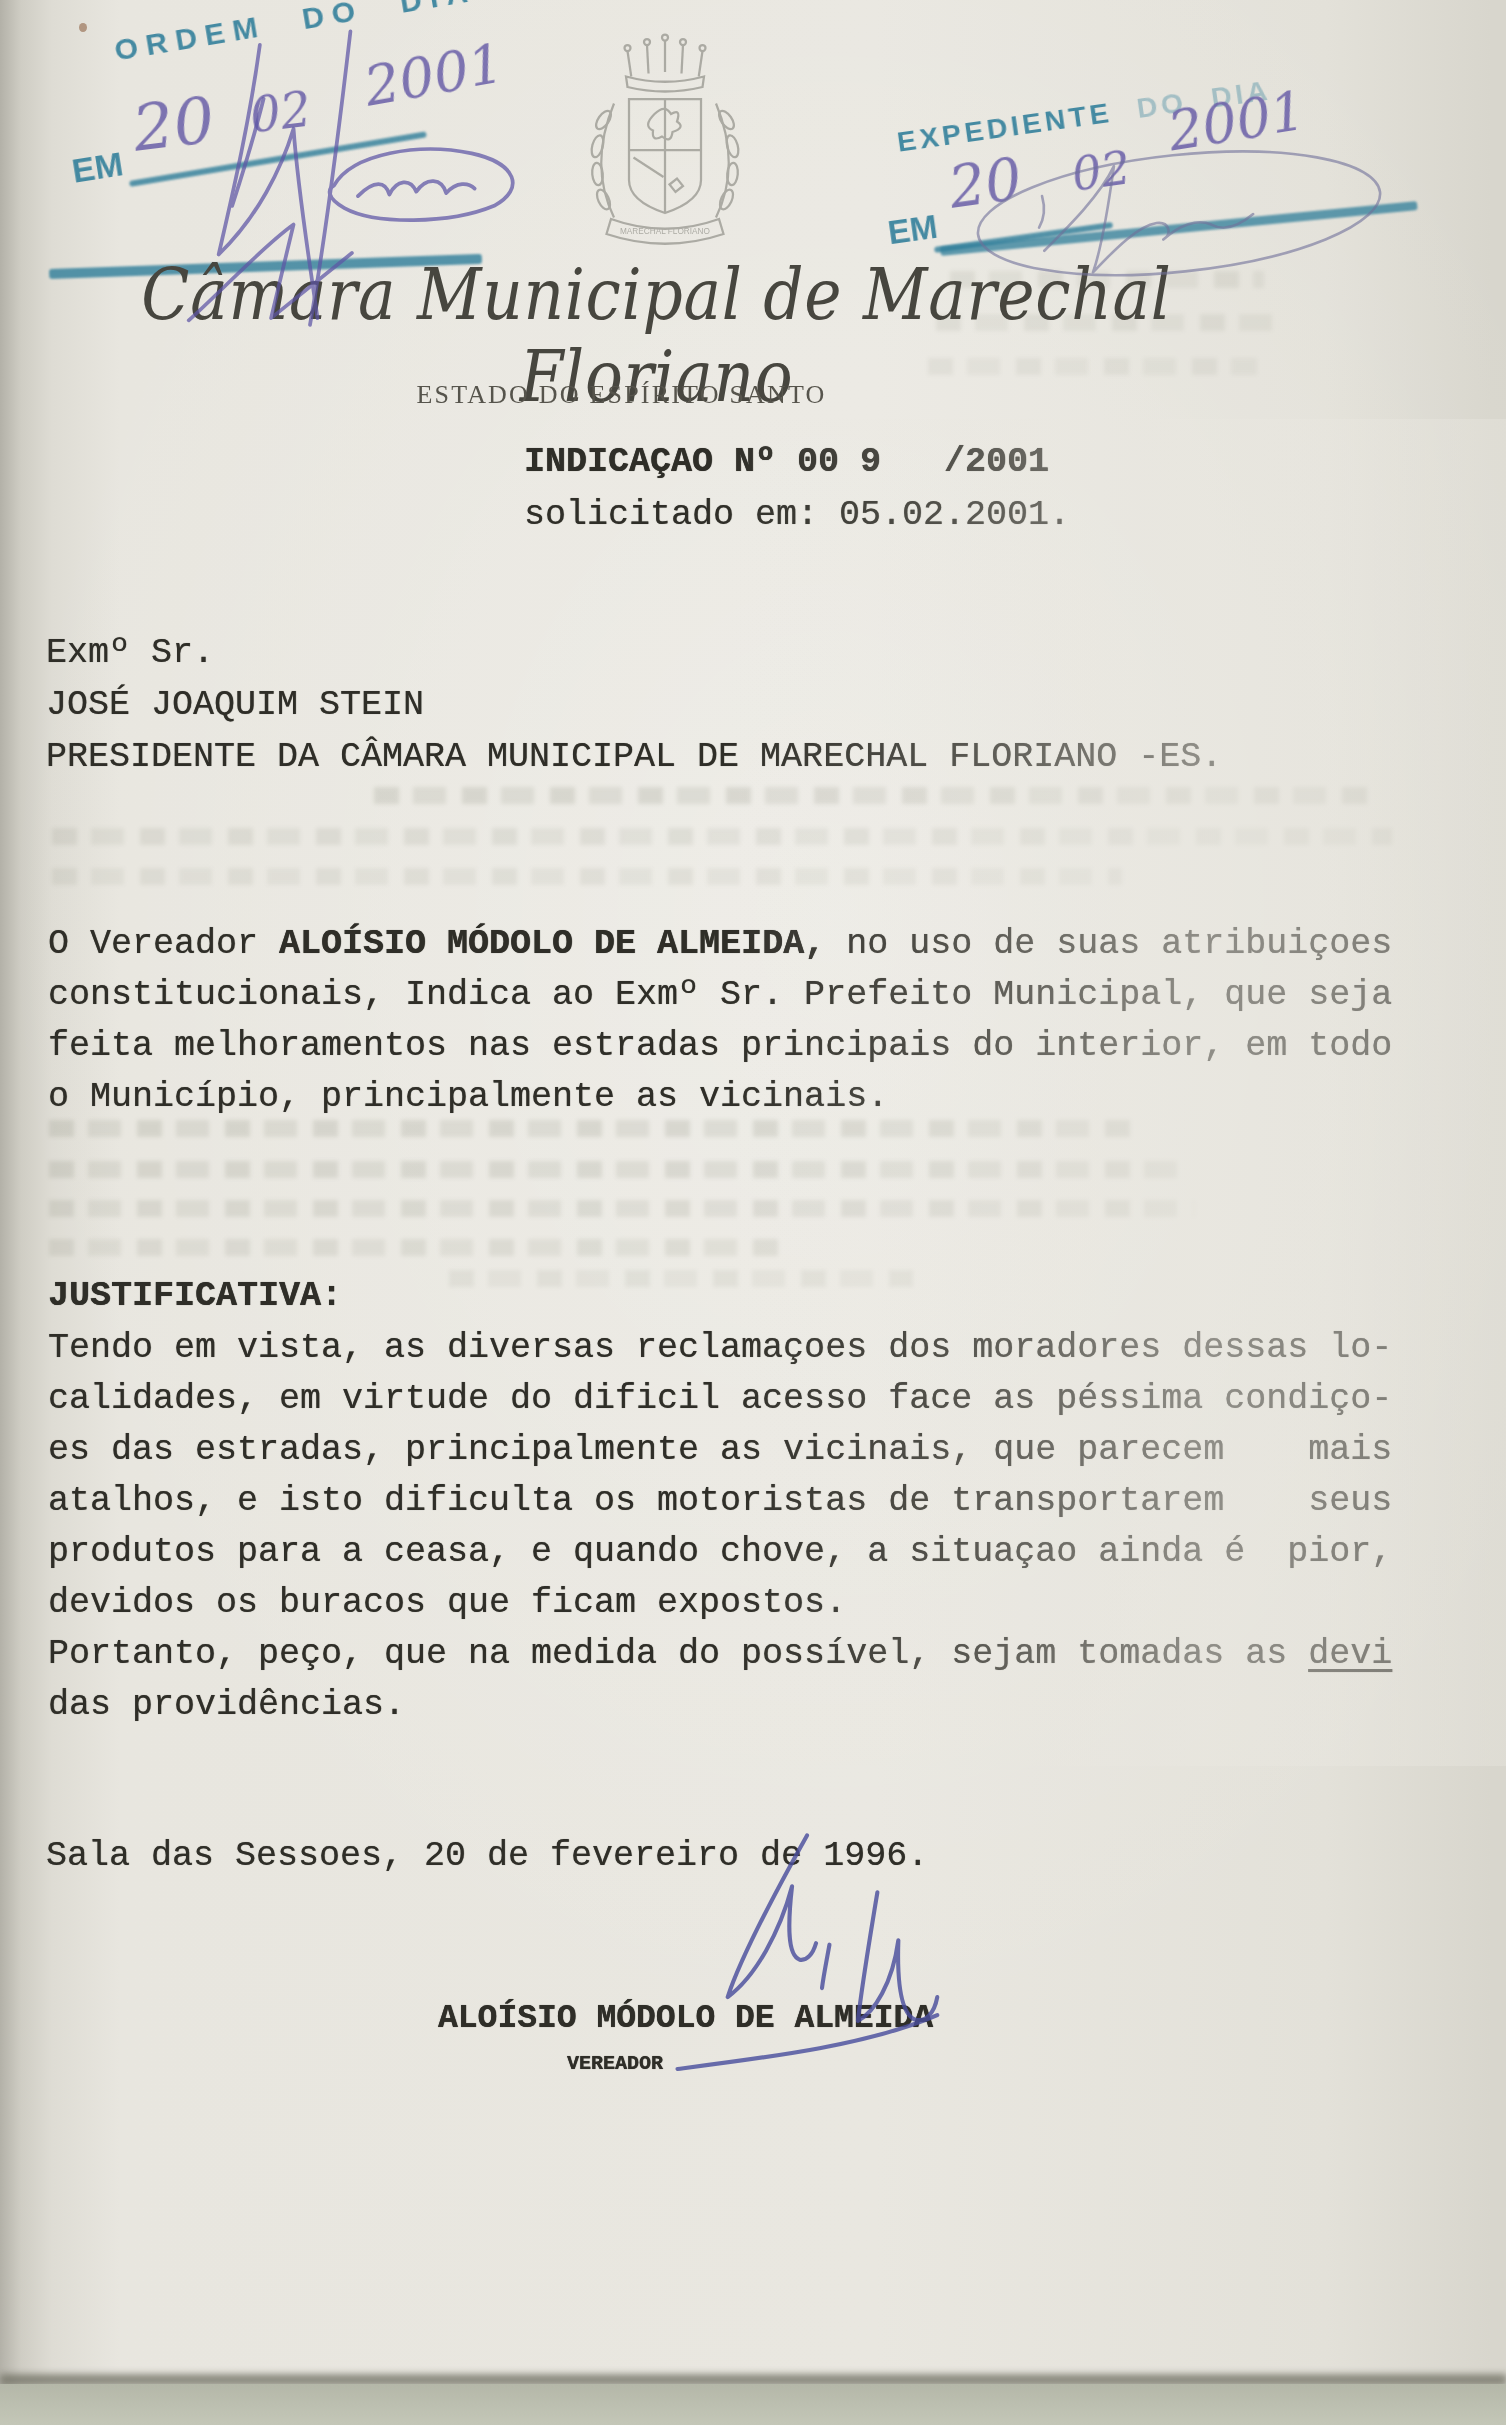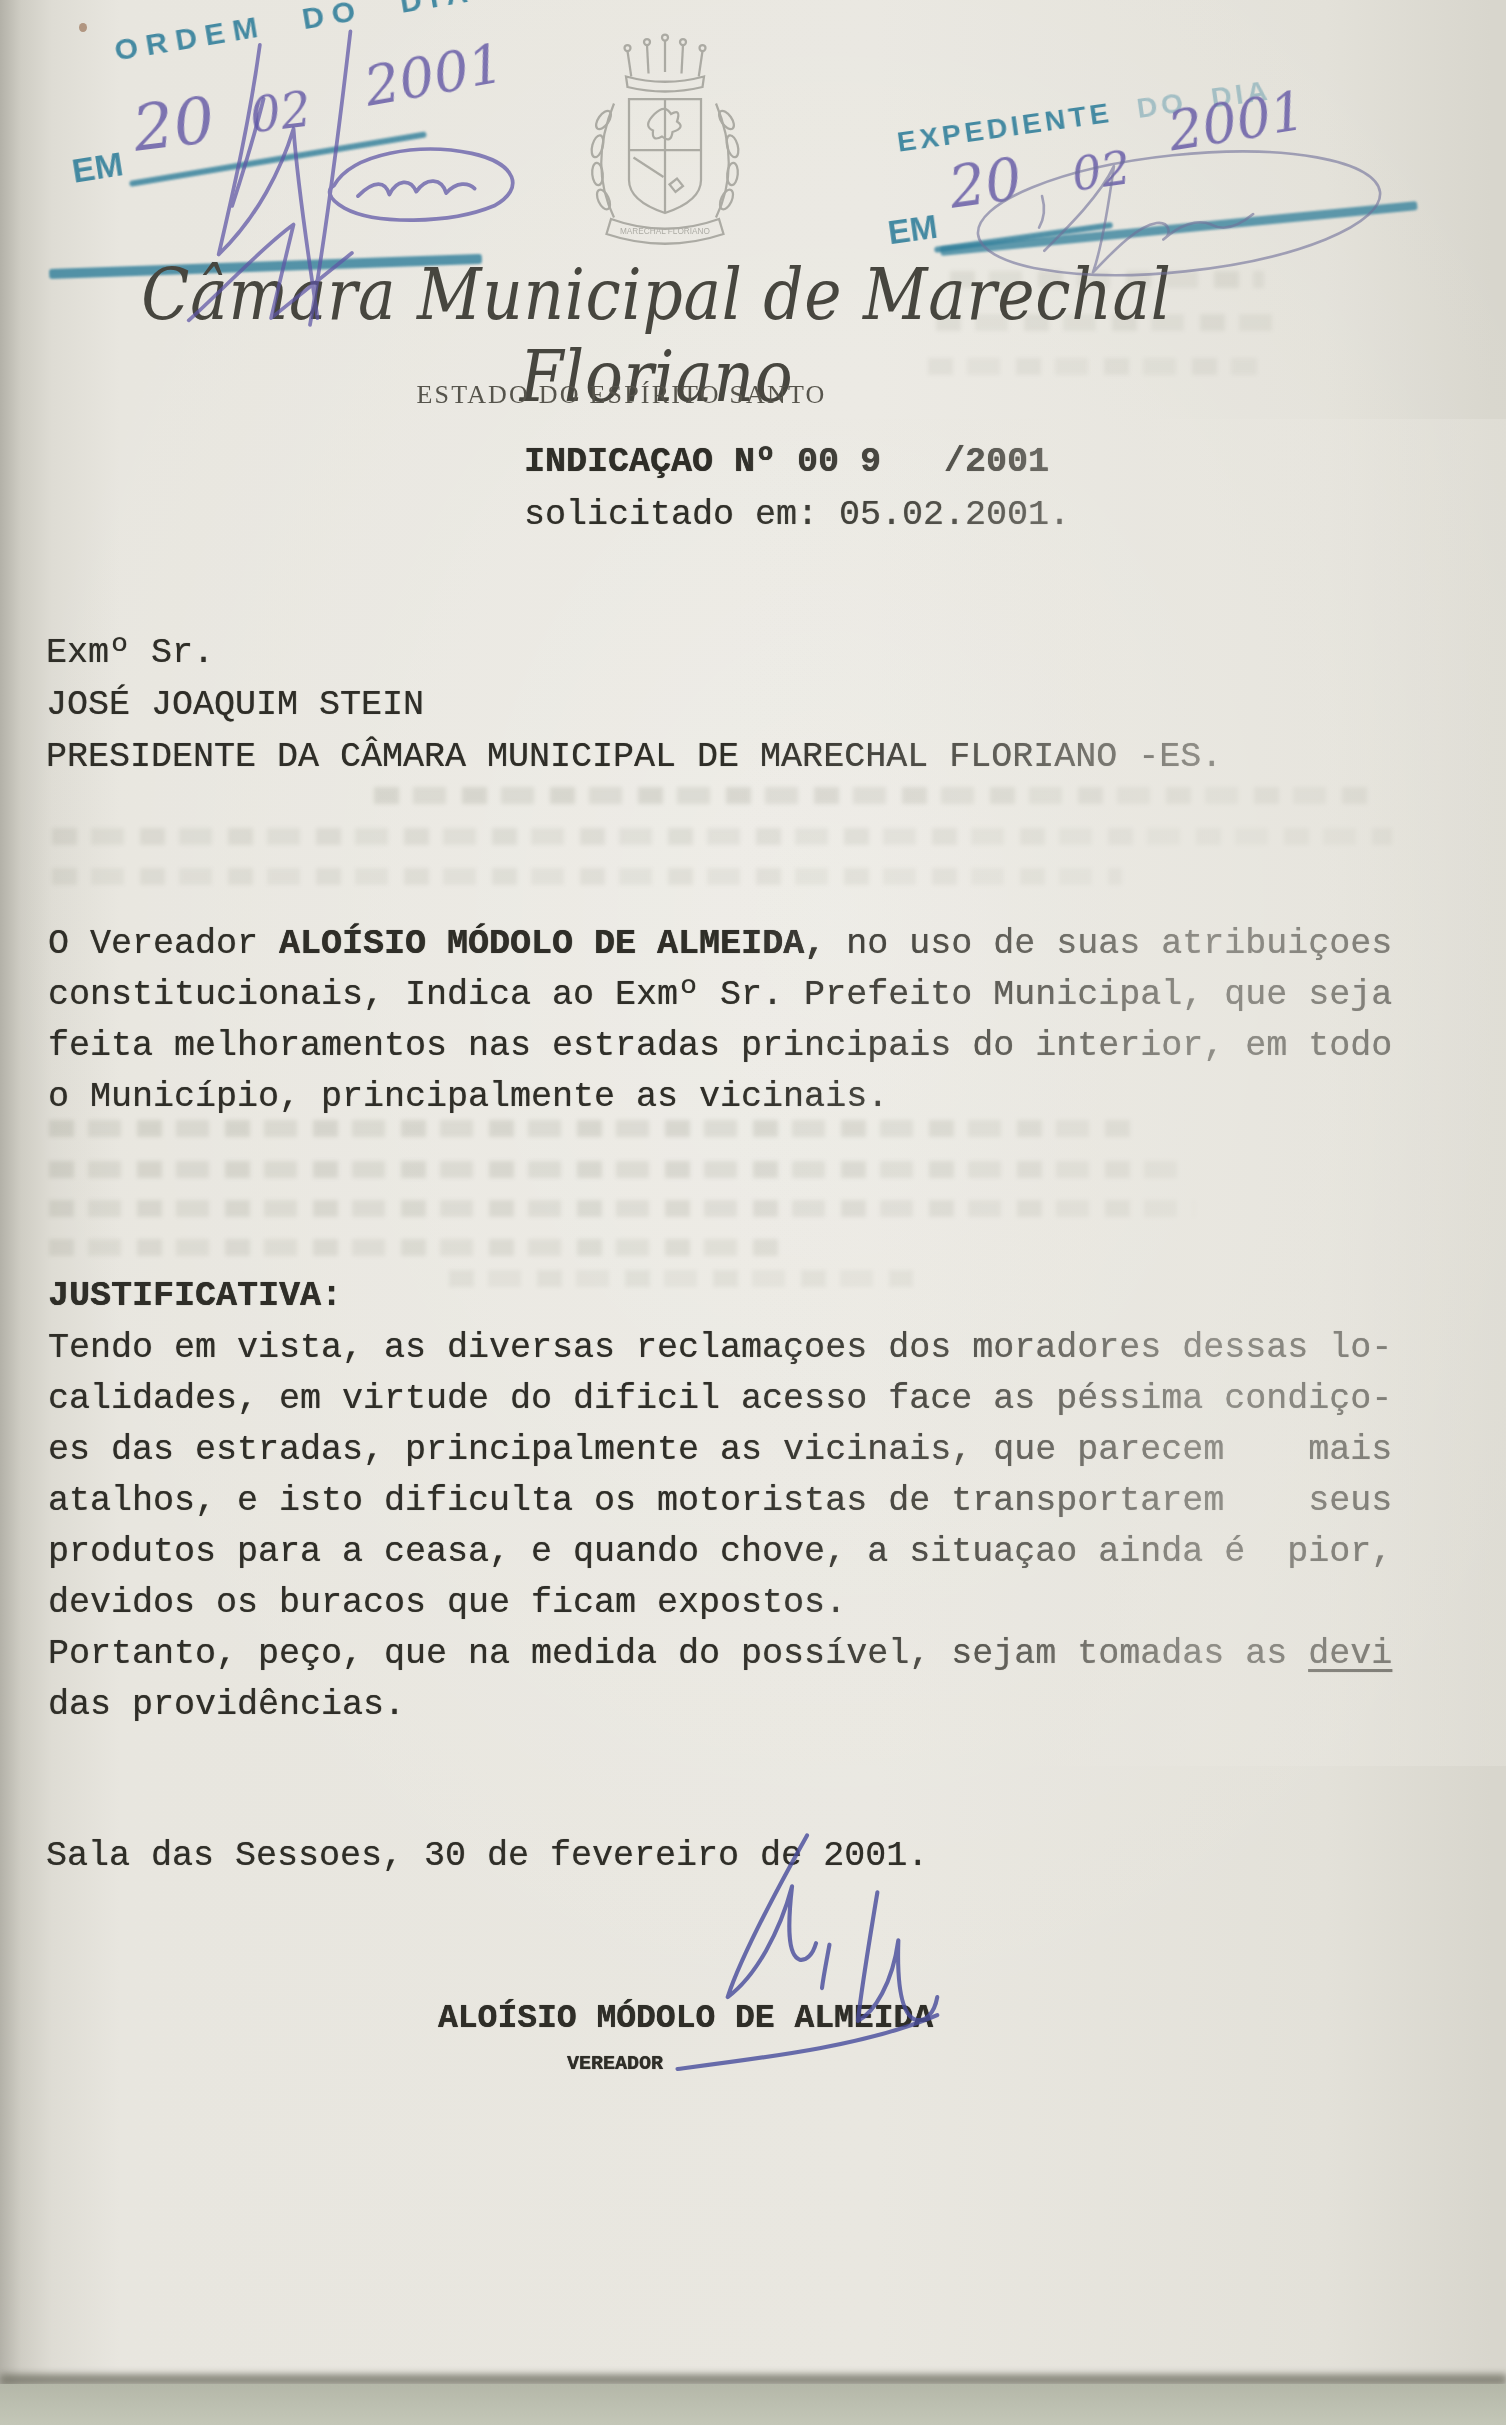--- a/index.html
+++ b/index.html
@@ -127,21 +127,21 @@
     <div class="mono t47">Tendo em vista, as diversas reclamaçoes dos moradores dessas lo-</div>
     <div class="mono t47">calidades, em virtude do dificil acesso face as péssima condiço-</div>
     <div class="mono t47">es das estradas, principalmente as vicinais, que parecem    mais</div>
     <div class="mono t47">atalhos, e isto dificulta os motoristas de transportarem    seus</div>
     <div class="mono t47">produtos para a ceasa, e quando chove, a situaçao ainda é  pior,</div>
     <div class="mono t47">devidos os buracos que ficam expostos.</div>
     <div class="mono t47"><span>Portanto, peço, que na medida do possível, sejam tomadas as </span><span class="underl">devi</span></div>
     <div class="mono t47">das providências.</div>
   </div>
 
-  <div class="abs mono t47" style="left:46px;top:1831px;">Sala das Sessoes, 30 de fevereiro de 2001.</div>
+  <div class="abs mono t47" style="left:46px;top:1831px;">Sala das Sessoes, 20 de fevereiro de 1996.</div>
 
   <div class="abs mono tbold" style="left:438px;top:2000px;font-size:33px;">ALOÍSIO MÓDOLO DE ALMEIDA</div>
   <div class="abs mono tbold" style="left:567px;top:2052px;font-size:20px;">VEREADOR</div>
 
   <svg class="abs" style="left:0;top:0;filter:blur(0.4px);" width="1507" height="2426" viewBox="0 0 2013 3241" fill="none" stroke-linecap="round" stroke-linejoin="round">
 
     <g stroke="#5d55a5" stroke-width="5" opacity=".72">
       <path d="M 347 60 C 332 170, 308 270, 292 340 C 344 290, 376 225, 392 172 C 398 255, 412 340, 424 425"></path>
       <path d="M 468 42 C 452 180, 436 310, 414 434"></path>
       <path d="M 252 428 C 300 385, 350 330, 392 300 L 362 425 L 470 338"></path>

